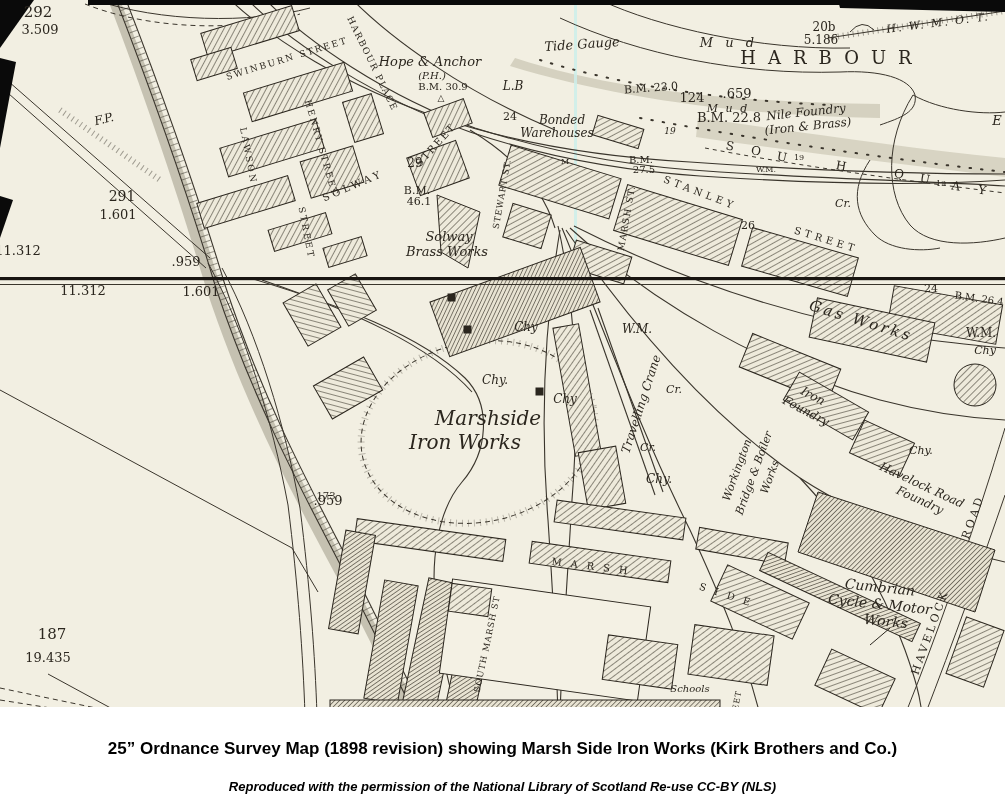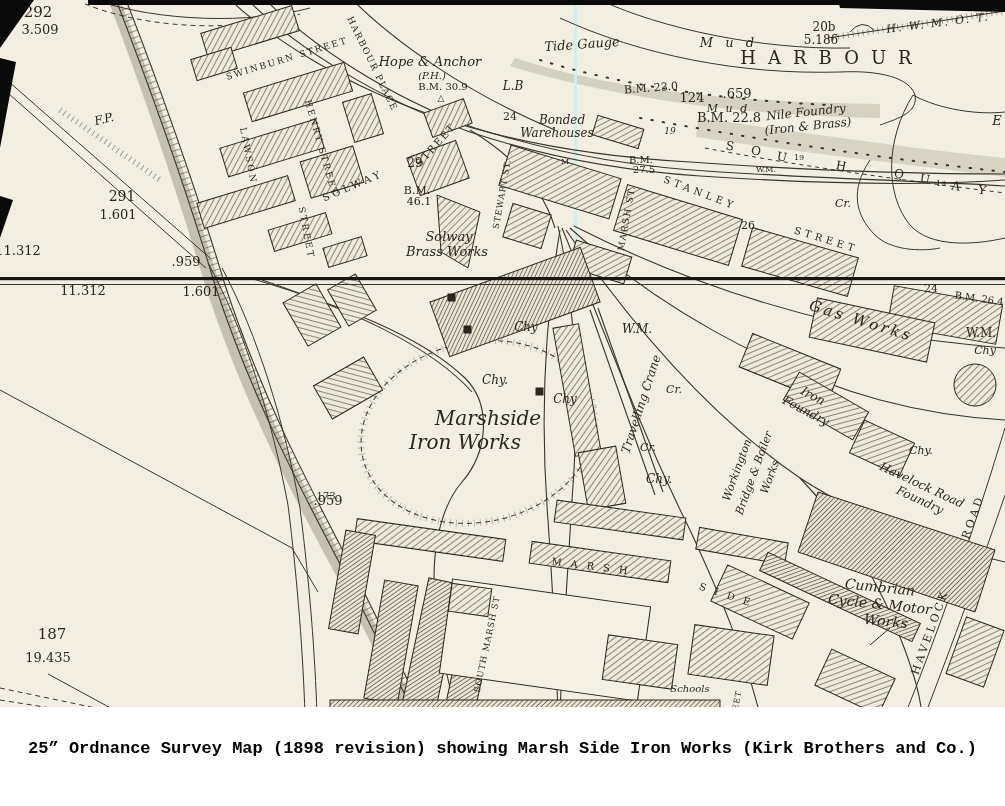--- a/index.html
+++ b/index.html
@@ -3,21 +3,21 @@
 <meta charset="utf-8">
 <style>
   html,body{margin:0;padding:0;background:#ffffff;}
   body{width:1005px;height:806px;position:relative;overflow:hidden;}
   .map{position:relative;width:1005px;height:707px;background:#f2efe2;overflow:hidden;}
   .map svg{position:absolute;left:0;top:0;}
   #map-labels{position:absolute;left:0;top:0;width:100%;height:100%;}
   .lbl{position:absolute;font-family:"DejaVu Serif",serif;color:#2b261e;white-space:pre;line-height:1;}
   .lbl.i{font-style:italic;}
   .caption{position:absolute;left:0;top:715px;width:1005px;height:91px;background:#ffffff;text-align:center;}
-  .cap-title{padding-top:24px;font-family:Liberation Mono, monospace;font-weight:bold;font-size:17px;color:#000;}
+  .cap-title{padding-top:24px;font-family:Liberation Sans, sans-serif;font-weight:bold;font-size:17px;color:#000;}
   .cap-credit{padding-top:20px;font-family:"Liberation Sans",sans-serif;font-weight:bold;font-style:italic;font-size:13px;color:#000;}
 </style>
 </head>
 <body>
 
 <div class="map">
   <svg width="1005" height="715" viewBox="0 0 1005 715">
     <defs>
       <pattern id="h1" width="5" height="5" patternUnits="userSpaceOnUse" patternTransform="rotate(45)">
         <rect width="5" height="5" fill="#eeeadb"></rect>
@@ -350,13 +350,14 @@
       <span class="lbl i" style="left: 886px; top: 621px; font-size: 14px; transform: translate(-50%, -50%) rotate(6deg);">Works</span>
       <span class="lbl" style="left: 930px; top: 632px; font-size: 11px; letter-spacing: 3px; transform: translate(-50%, -50%) rotate(-70deg);">HAVELOCK</span>
       <span class="lbl" style="left: 973px; top: 517px; font-size: 11px; letter-spacing: 3px; transform: translate(-50%, -50%) rotate(-70deg);">ROAD</span>
       <span class="lbl i" style="left: 690px; top: 689px; font-size: 10px; transform: translate(-50%, -50%) rotate(0deg);">Schools</span>
       <span class="lbl" style="left: 737px; top: 704px; font-size: 8px; letter-spacing: 1px; transform: translate(-50%, -50%) rotate(-80deg);">REET</span>
     </div>
 </div>
 
 <div class="caption">
   <div class="cap-title">25” Ordnance Survey Map (1898 revision) showing Marsh Side Iron Works (Kirk Brothers and Co.)</div>
+  <div class="cap-credit">Reproduced with the permission of the National Library of Scotland  Re-use CC-BY (NLS)</div>
 </div>
 
 </body></html>

